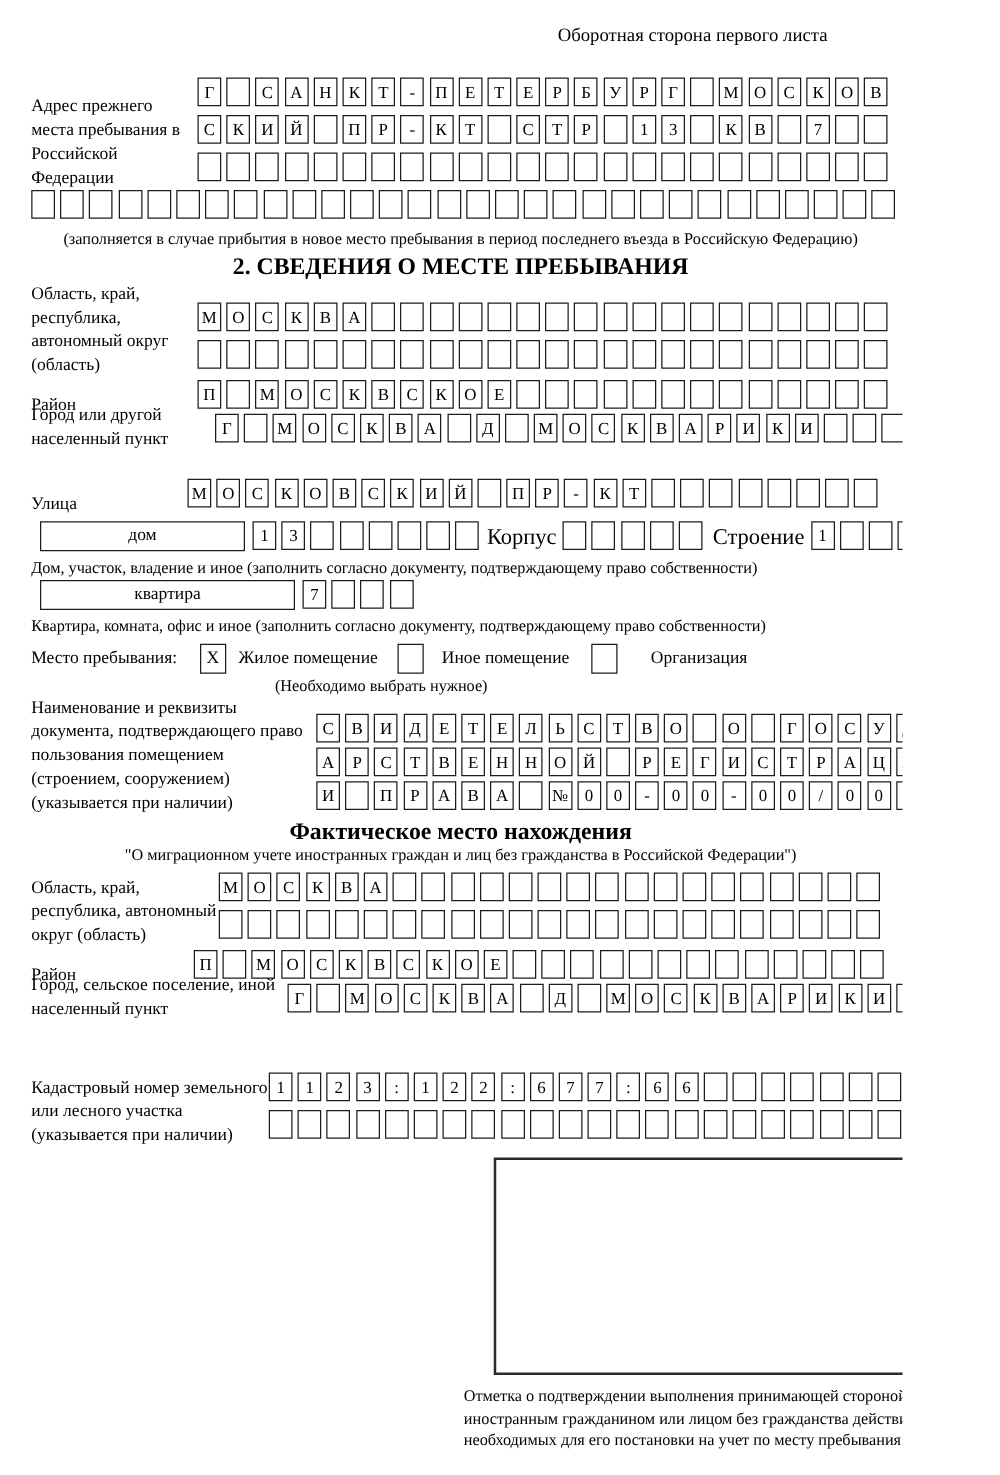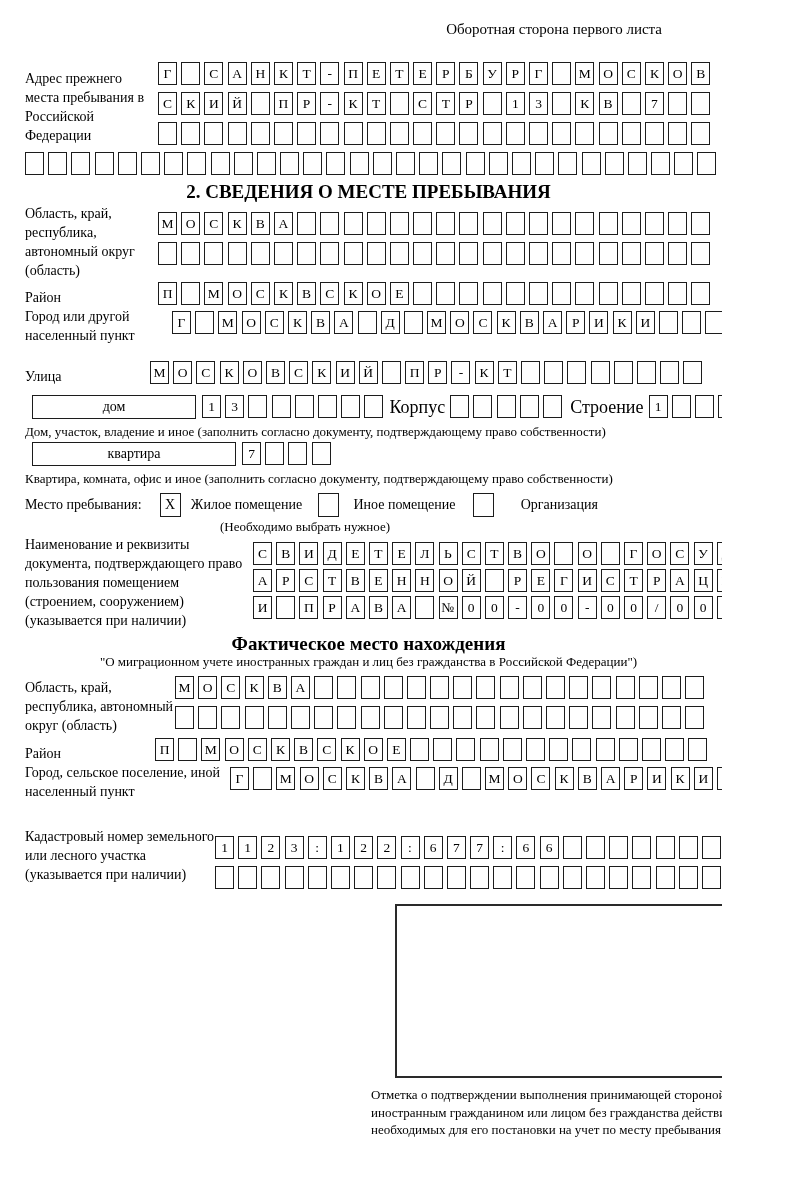--- a/index.html
+++ b/index.html
@@ -2,21 +2,21 @@
 <html><head>
 <meta charset="utf-8">
 <style>
   html,body{margin:0;padding:0;background:#fff;}
   .page{
     position:relative;width:722px;height:1180px;background:#ffffff;
     font-family:"Liberation Serif","DejaVu Serif",serif;color:#000;
     overflow:hidden;box-sizing:border-box;padding:20px 10px 0 25px;
   }
   .hdr{ text-align:right;font-size:15px;padding-right:50px;line-height:18px;}
-  .field{display:flex;align-items:center;}
+  .field{display:flex;align-items:flex-end;}
   .label{font-size:14px;line-height:19px;flex:none;}
   .lw133{width:133px;} .lw147{width:147px;} .lw125{width:125px;}
   .lw228{width:228px;} .lw150{width:150px;} .lw130{width:130px;}
   .lw205{width:205px;} .lw190{width:190px;}
   .rows{flex:1 1 auto;min-width:0;}
   .cellrow{white-space:nowrap;margin-bottom:6px;height:24px;}
   .cell{
     display:inline-block;width:17px;height:21px;border:1.5px solid #1c1c1c;
     margin-right:4.2px;text-align:center;line-height:21px;font-size:13.5px;
     vertical-align:top;box-sizing:content-box;overflow:hidden;
@@ -47,20 +47,21 @@
 
   <div class="field" style="margin-top:24px;">
     <div class="label lw133">Адрес прежнего места пребывания в Российской Федерации</div>
     <div class="rows">
       <div class="cellrow"><span class="cell">Г</span><span class="cell"></span><span class="cell">С</span><span class="cell">А</span><span class="cell">Н</span><span class="cell">К</span><span class="cell">Т</span><span class="cell">-</span><span class="cell">П</span><span class="cell">Е</span><span class="cell">Т</span><span class="cell">Е</span><span class="cell">Р</span><span class="cell">Б</span><span class="cell">У</span><span class="cell">Р</span><span class="cell">Г</span><span class="cell"></span><span class="cell">М</span><span class="cell">О</span><span class="cell">С</span><span class="cell">К</span><span class="cell">О</span><span class="cell">В</span></div>
       <div class="cellrow"><span class="cell">С</span><span class="cell">К</span><span class="cell">И</span><span class="cell">Й</span><span class="cell"></span><span class="cell">П</span><span class="cell">Р</span><span class="cell">-</span><span class="cell">К</span><span class="cell">Т</span><span class="cell"></span><span class="cell">С</span><span class="cell">Т</span><span class="cell">Р</span><span class="cell"></span><span class="cell">1</span><span class="cell">3</span><span class="cell"></span><span class="cell">К</span><span class="cell">В</span><span class="cell"></span><span class="cell">7</span><span class="cell"></span><span class="cell"></span></div>
       <div class="cellrow"><span class="cell"></span><span class="cell"></span><span class="cell"></span><span class="cell"></span><span class="cell"></span><span class="cell"></span><span class="cell"></span><span class="cell"></span><span class="cell"></span><span class="cell"></span><span class="cell"></span><span class="cell"></span><span class="cell"></span><span class="cell"></span><span class="cell"></span><span class="cell"></span><span class="cell"></span><span class="cell"></span><span class="cell"></span><span class="cell"></span><span class="cell"></span><span class="cell"></span><span class="cell"></span><span class="cell"></span></div>
     </div>
   </div>
   <div class="cellrow" style="margin-top:0;"><span class="cell"></span><span class="cell"></span><span class="cell"></span><span class="cell"></span><span class="cell"></span><span class="cell"></span><span class="cell"></span><span class="cell"></span><span class="cell"></span><span class="cell"></span><span class="cell"></span><span class="cell"></span><span class="cell"></span><span class="cell"></span><span class="cell"></span><span class="cell"></span><span class="cell"></span><span class="cell"></span><span class="cell"></span><span class="cell"></span><span class="cell"></span><span class="cell"></span><span class="cell"></span><span class="cell"></span><span class="cell"></span><span class="cell"></span><span class="cell"></span><span class="cell"></span><span class="cell"></span><span class="cell"></span></div>
+  <div class="note" style="margin-top:1px;">(заполняется в случае прибытия в новое место пребывания в период последнего въезда в Российскую Федерацию)</div>
 
   <div class="sec-title" style="margin-top:5px;">2. СВЕДЕНИЯ О МЕСТЕ ПРЕБЫВАНИЯ</div>
 
   <div class="field" style="margin-top:3px;">
     <div class="label lw133">Область, край, республика, автономный округ (область)</div>
     <div class="rows">
       <div class="cellrow"><span class="cell">М</span><span class="cell">О</span><span class="cell">С</span><span class="cell">К</span><span class="cell">В</span><span class="cell">А</span><span class="cell"></span><span class="cell"></span><span class="cell"></span><span class="cell"></span><span class="cell"></span><span class="cell"></span><span class="cell"></span><span class="cell"></span><span class="cell"></span><span class="cell"></span><span class="cell"></span><span class="cell"></span><span class="cell"></span><span class="cell"></span><span class="cell"></span><span class="cell"></span><span class="cell"></span><span class="cell"></span></div>
       <div class="cellrow"><span class="cell"></span><span class="cell"></span><span class="cell"></span><span class="cell"></span><span class="cell"></span><span class="cell"></span><span class="cell"></span><span class="cell"></span><span class="cell"></span><span class="cell"></span><span class="cell"></span><span class="cell"></span><span class="cell"></span><span class="cell"></span><span class="cell"></span><span class="cell"></span><span class="cell"></span><span class="cell"></span><span class="cell"></span><span class="cell"></span><span class="cell"></span><span class="cell"></span><span class="cell"></span><span class="cell"></span></div>
     </div>
   </div>

